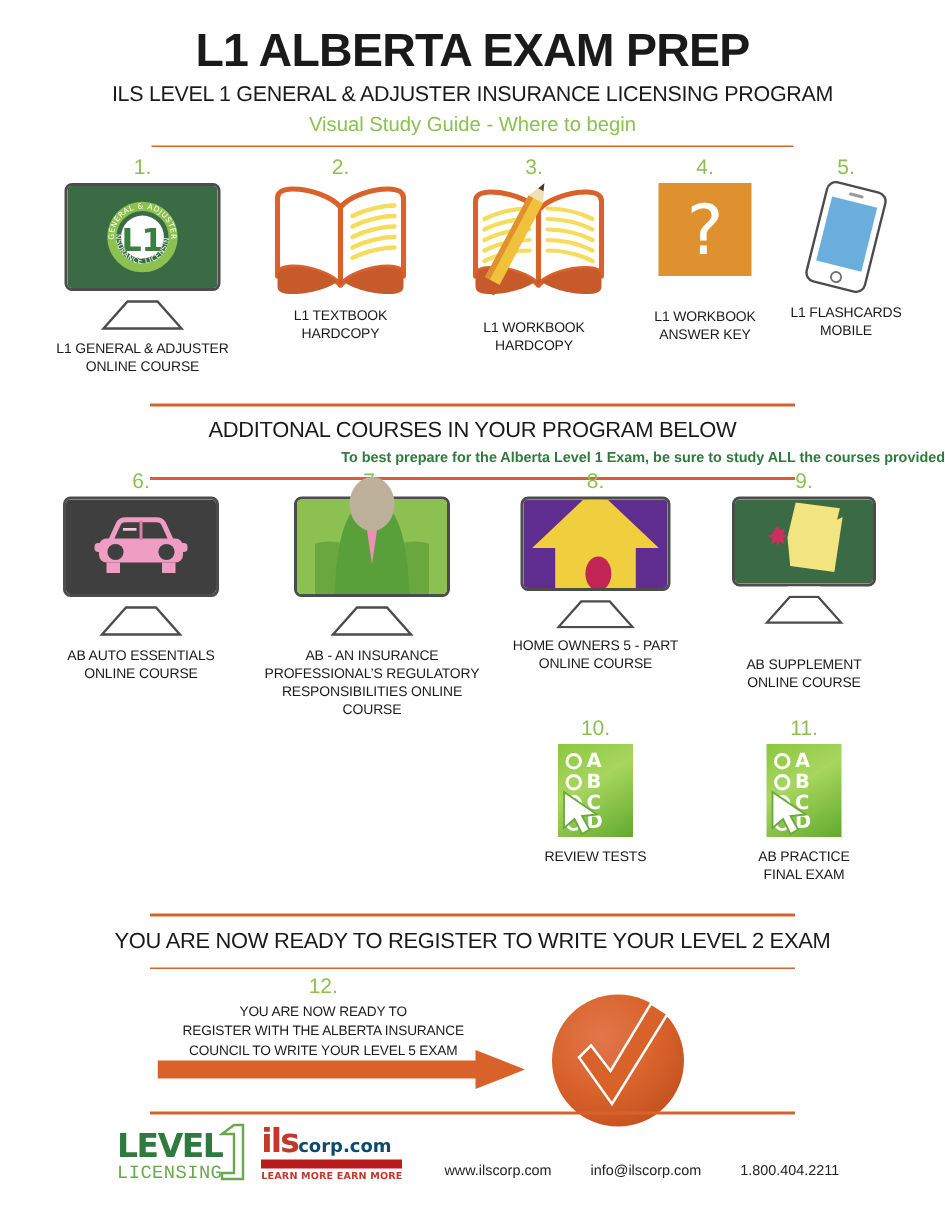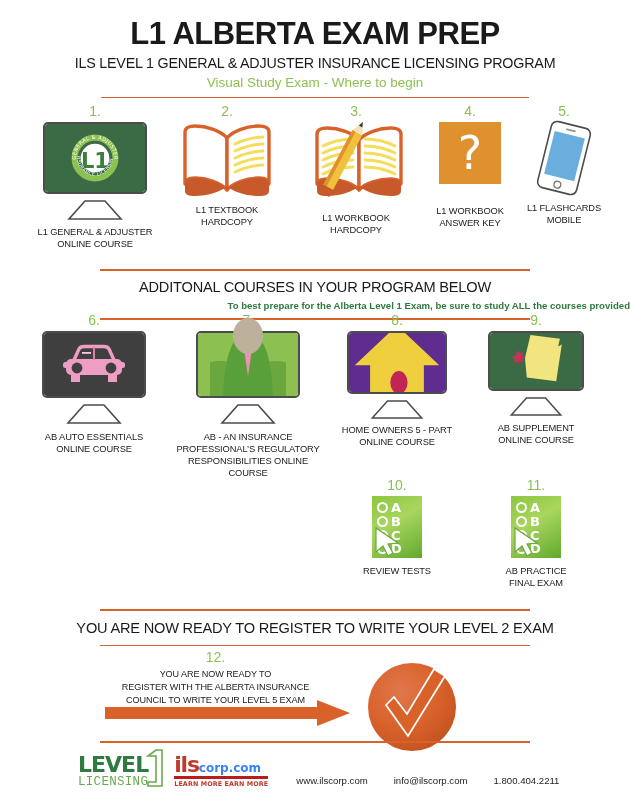--- a/index.html
+++ b/index.html
@@ -55,32 +55,32 @@
   
   .logoWrap{display:flex;align-items:flex-end;gap:0;}
   .lvl{line-height:1;}
   .lvl .w1{font-size:22px;font-weight:bold;color:#2f7a3e;letter-spacing:-1px;
            font-family:"DejaVu Sans",sans-serif;}
   .lvl .w2{font-size:12.5px;color:#6aa84f;letter-spacing:0.3px;
            font-family:Liberation Mono, monospace;}
   .ils .w1{font-size:22px;font-weight:bold;color:#c0392b;letter-spacing:-1.2px;
            font-family:"DejaVu Sans",sans-serif;line-height:1;}
   .ils .w2{font-size:6.4px;font-weight:bold;color:#c0392b;letter-spacing:0.1px;
-           border-top:3px solid #b91c1c;padding-top:1px;font-family:"DejaVu Sans",sans-serif;}
+           border-top:6px solid #b91c1c;padding-top:1px;font-family:"DejaVu Sans",sans-serif;}
   .contact{font-size:9.6px;color:#222;}
 </style>
 </head>
 <body>
 
 <div class="page">
 
   <div class="hdr">
     <h1>L1 ALBERTA EXAM PREP</h1>
     <h2>ILS LEVEL 1 GENERAL &amp; ADJUSTER INSURANCE LICENSING PROGRAM</h2>
-    <h3>Visual Study Exam  - Where to begin</h3>
+    <h3>Visual Study Guide  - Where to begin</h3>
     <div class="rule"></div>
   </div>
 
   <div class="item" style="left:20px;top:104px;width:150px;">
     <div class="num">1.</div>
     <div class="mon" style="width:104px;">
       <div class="bez" style="height:72px;">
         <div class="scr" style="background:#3b6b45;">
           <svg viewBox="0 0 100 100" width="100%" height="100%" preserveAspectRatio="xMidYMid meet">
             <circle cx="50" cy="50" r="30" fill="none" stroke="#8cc152" stroke-width="9"></circle>
@@ -271,21 +271,21 @@
             <path d="M44,2 L76,6 L74,14 L78,12 L72,50 L40,46 L38,26 Z" fill="#f2e47f"></path>
             <path d="M28,22 l3,-4 l2,3 l3,-1 l-1,4 l4,1 l-4,2 l1,4 l-4,-2 l-1,4 l-1,-4 l-4,2 l1,-4 l-4,-2 l4,-1 Z" fill="#c9305a"></path>
           </svg>
         </div>
       </div>
       <div class="neck"></div>
       <svg class="standsvg" width="54" height="19" viewBox="0 0 56 20">
         <path d="M18,1 L38,1 L54,19 L2,19 Z" fill="#fff" stroke="#4c4c4c" stroke-width="1.6"></path>
       </svg>
     </div>
-    <div class="cap" style="margin-top:6px;white-space:pre-line;">AB SUPPLEMENT
+    <div class="cap" style="margin-top:21px;white-space:pre-line;">AB SUPPLEMENT
 ONLINE  COURSE</div>
   </div>
 
   <div class="item" style="left:322px;top:478px;width:150px;">
     <div class="num">10.</div>
     <div class="sheet">
       <div class="row" style="top:5px;">
         <span class="o"></span>
         <span class="l">A</span>
       </div>
@@ -375,21 +375,21 @@
         <div class="w1">LEVEL</div>
         <div class="w2">LICENSING</div>
       </div>
       <svg width="18" height="40" viewBox="0 0 18 40" style="margin-left:-2px;">
         <path d="M2,8 L10,2 L16,2 L16,38 L2,38 L2,34 L10,34 L10,8 Z" fill="none" stroke="#6aa84f" stroke-width="1.6"></path>
       </svg>
     </div>
 
     <div class="ils" style="text-align:left;">
       <div style="line-height:1;white-space:nowrap;">
-        <span class="w1">ils</span><span style="font-size:12px;font-weight:bold;color:#3b82f6;font-family:'DejaVu Sans',sans-serif;">corp.com</span>
+        <span class="w1">ils</span><span style="font-size:12px;font-weight:bold;color:#0c4a6e;font-family:'DejaVu Sans',sans-serif;">corp.com</span>
       </div>
       <div class="w2">LEARN MORE EARN MORE</div>
     </div>
 
     <div style="display:flex;align-items:baseline;gap:26px;margin-left:18px;padding-bottom:2px;">
       <span class="contact">www.ilscorp.com</span>
       <span class="contact">info@ilscorp.com</span>
       <span class="contact">1.800.404.2211</span>
     </div>
   </div>

